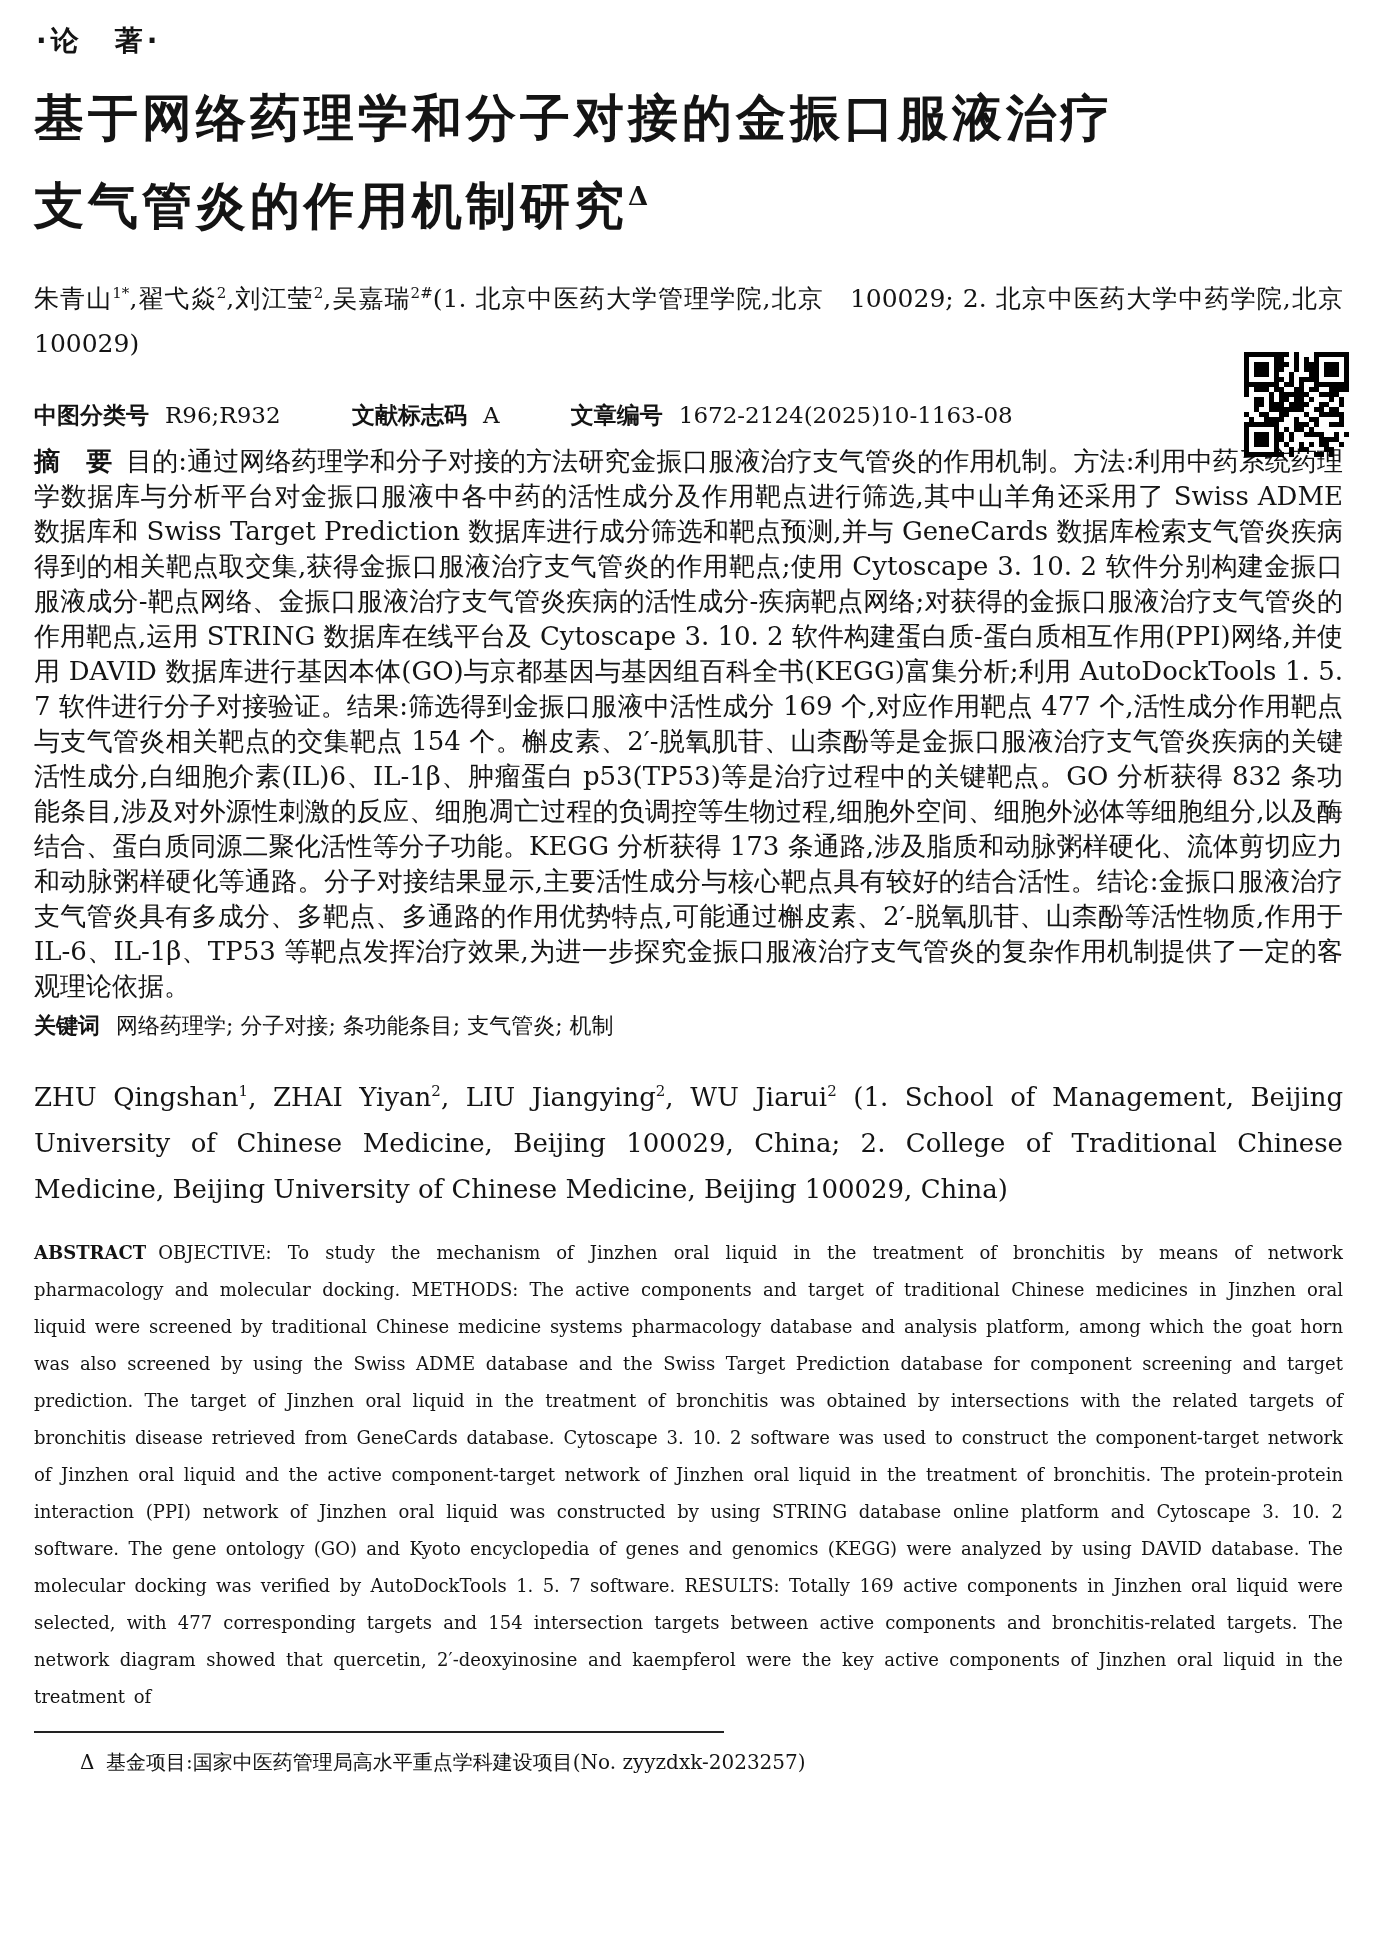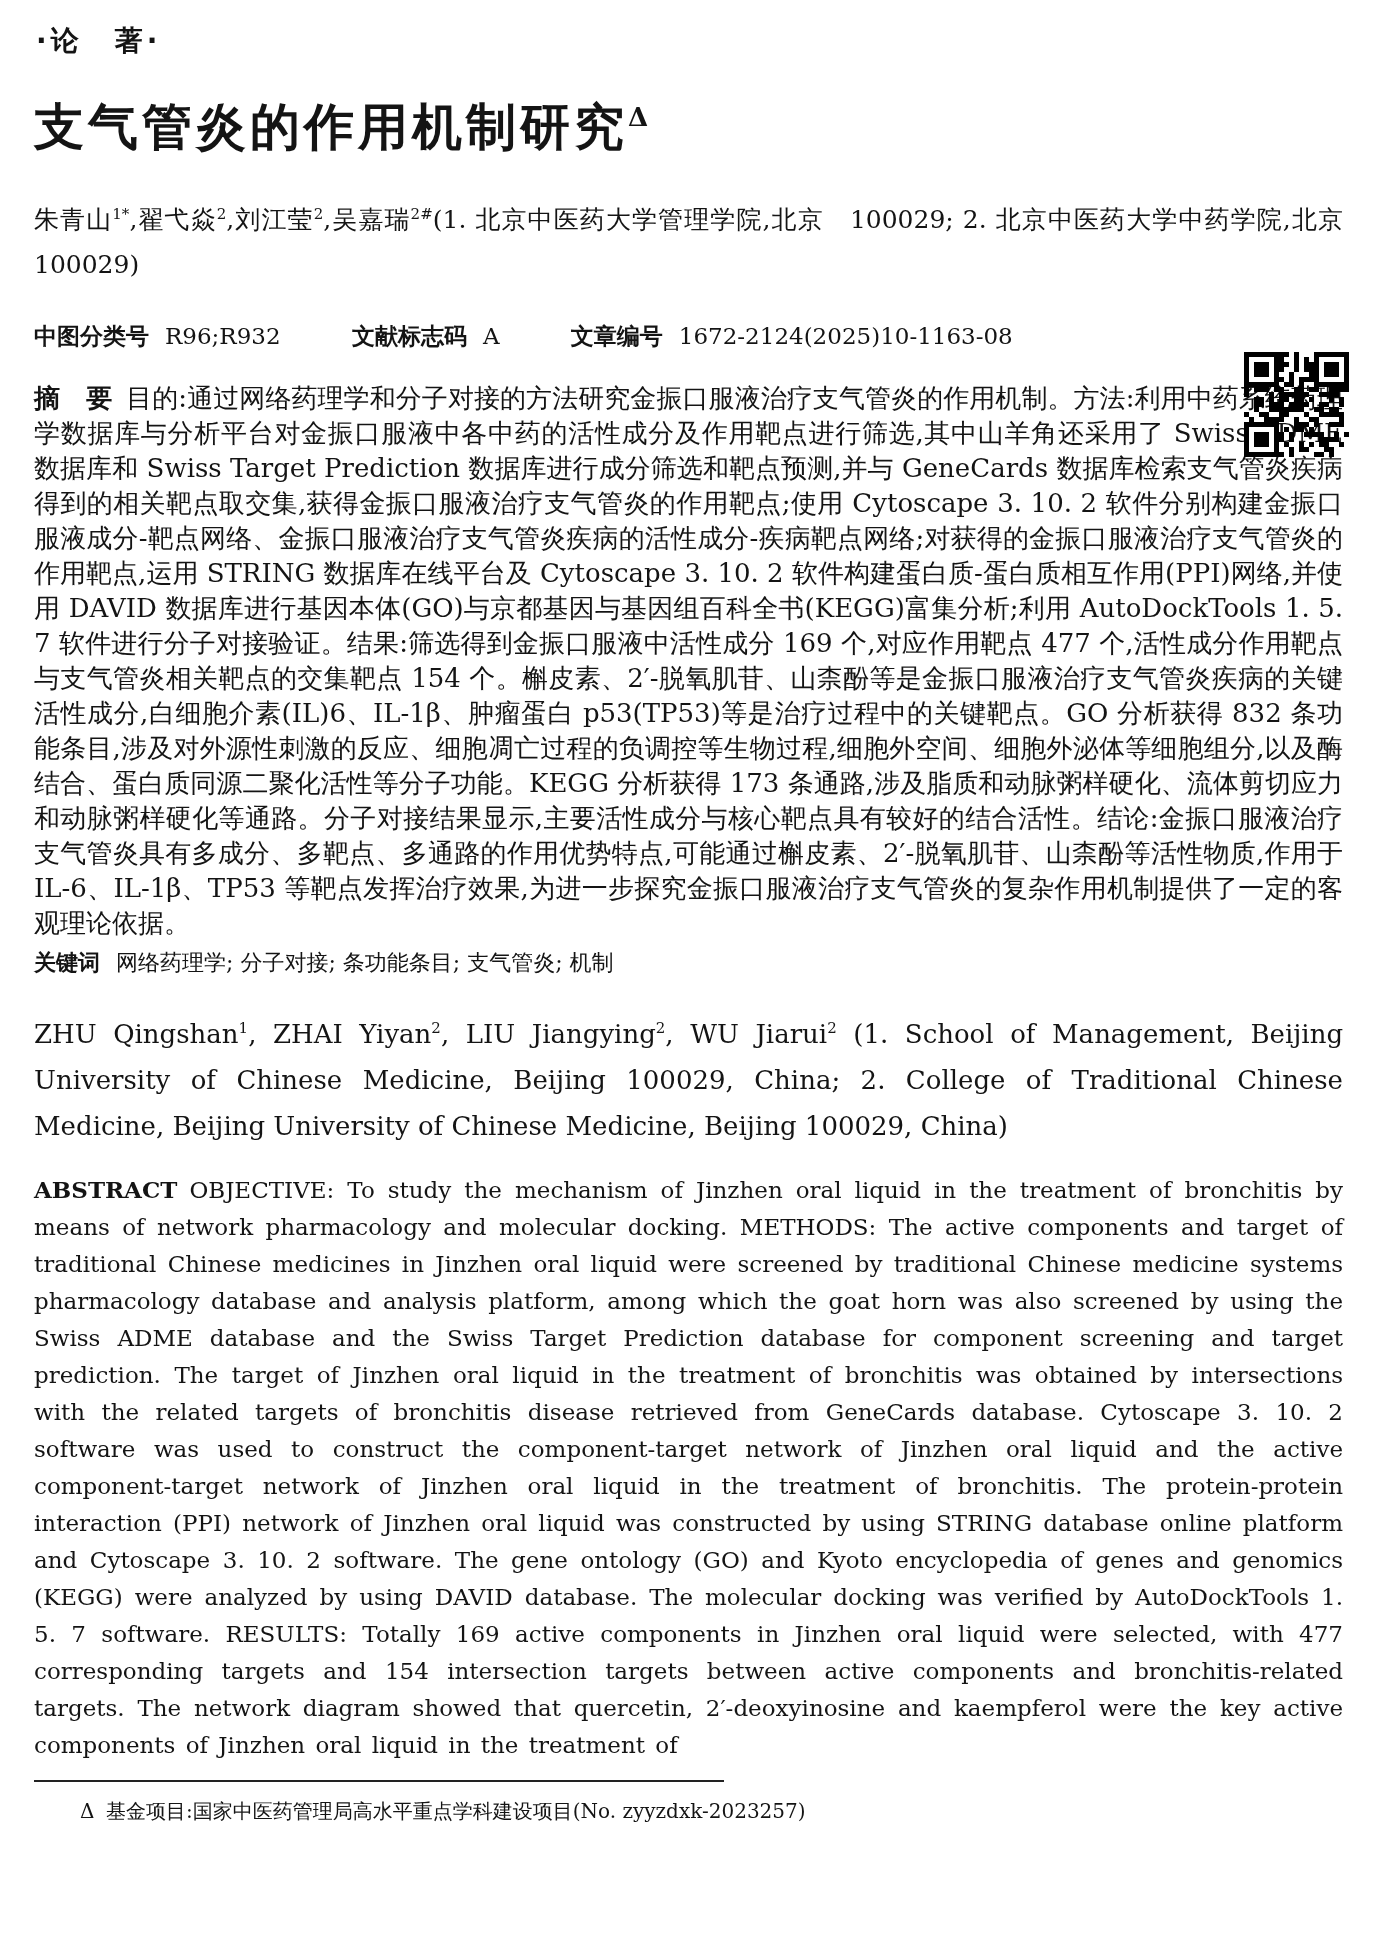--- a/index.html
+++ b/index.html
@@ -18,41 +18,41 @@
 
   .title-zh{
     font-size:50px;font-weight:700;line-height:79px;letter-spacing:4px;
     margin:2px 0 26px 0;
   }
   .title-zh sup{font-size:26px;letter-spacing:0;}
 
   .authors-zh{font-size:25px;line-height:45px;margin:0 0 28px 0;text-align:justify;}
   .authors-zh sup{font-size:15px;}
 
-  .meta{font-size:23px;line-height:42px;margin-bottom:24px;}
+  .meta{font-size:23px;line-height:42px;margin-bottom:8px;}
   .meta .lbl{font-weight:bold;font-family:"DejaVu Sans","Liberation Sans",sans-serif;margin-right:16px;}
   .meta .grp{margin-right:64px;white-space:nowrap;}
   .meta .doi-row{margin-top:4px;}
 
   .abstract-zh{font-size:26px;line-height:35px;text-align:justify;}
   .abstract-zh .lbl{font-weight:bold;font-family:"DejaVu Sans","Liberation Sans",sans-serif;margin-right:14px;}
 
   .keywords{font-size:22px;line-height:36px;margin:4px 0 24px 0;}
   .keywords .lbl{font-weight:bold;font-family:Liberation Serif, serif;margin-right:16px;}
 
   .title-en{
     font-size:30px;font-weight:700;line-height:48px;margin:10px 0 10px 0;
     text-align:justify;letter-spacing:0.5px;
   }
   .title-en sup{font-size:17px;}
 
   .authors-en{font-size:26px;line-height:46px;margin:0 0 22px 0;text-align:justify;}
   .authors-en sup{font-size:15px;}
 
-  .abstract-en{font-size:23px;line-height:37px;text-align:justify;word-spacing:3px;}
+  .abstract-en{font-size:18px;line-height:37px;text-align:justify;word-spacing:3px;}
   .abstract-en .lbl{font-weight:bold;margin-right:12px;}
 
   .footnote-sep{border:none;border-top:2px solid #222;width:690px;margin:16px 0 12px 0;}
   .footnotes{font-size:20px;line-height:34px;padding-left:46px;}
   .footnotes .marker{display:inline-block;min-width:26px;}
 
   
   .qr{position:absolute;top:352px;right:26px;width:105px;height:105px;}
   .qr-grid{
     position:absolute;inset:0;display:grid;
@@ -67,20 +67,21 @@
   .qr .bl{left:0;bottom:0;}
 </style>
 </head>
 <body>
 
 <div class="page">
 
   <div class="column-label">·论　著·</div>
 
   <div class="title-zh">
+    <div>基于网络药理学和分子对接的金振口服液治疗</div>
     <div><span>支气管炎的作用机制研究</span><sup>Δ</sup></div>
   </div>
 
   <div class="authors-zh">
     <span><span>朱青山</span><sup>1*</sup></span><span>,</span><span><span>翟弋焱</span><sup>2</sup></span><span>,</span><span><span>刘江莹</span><sup>2</sup></span><span>,</span><span><span>吴嘉瑞</span><sup>2#</sup></span><span>(1. 北京中医药大学管理学院,北京　100029; 2. 北京中医药大学中药学院,北京　100029)</span>
   </div>
 
   <div class="meta">
     <div>
       <span class="grp"><span class="lbl">中图分类号</span><span>R96;R932</span></span>

